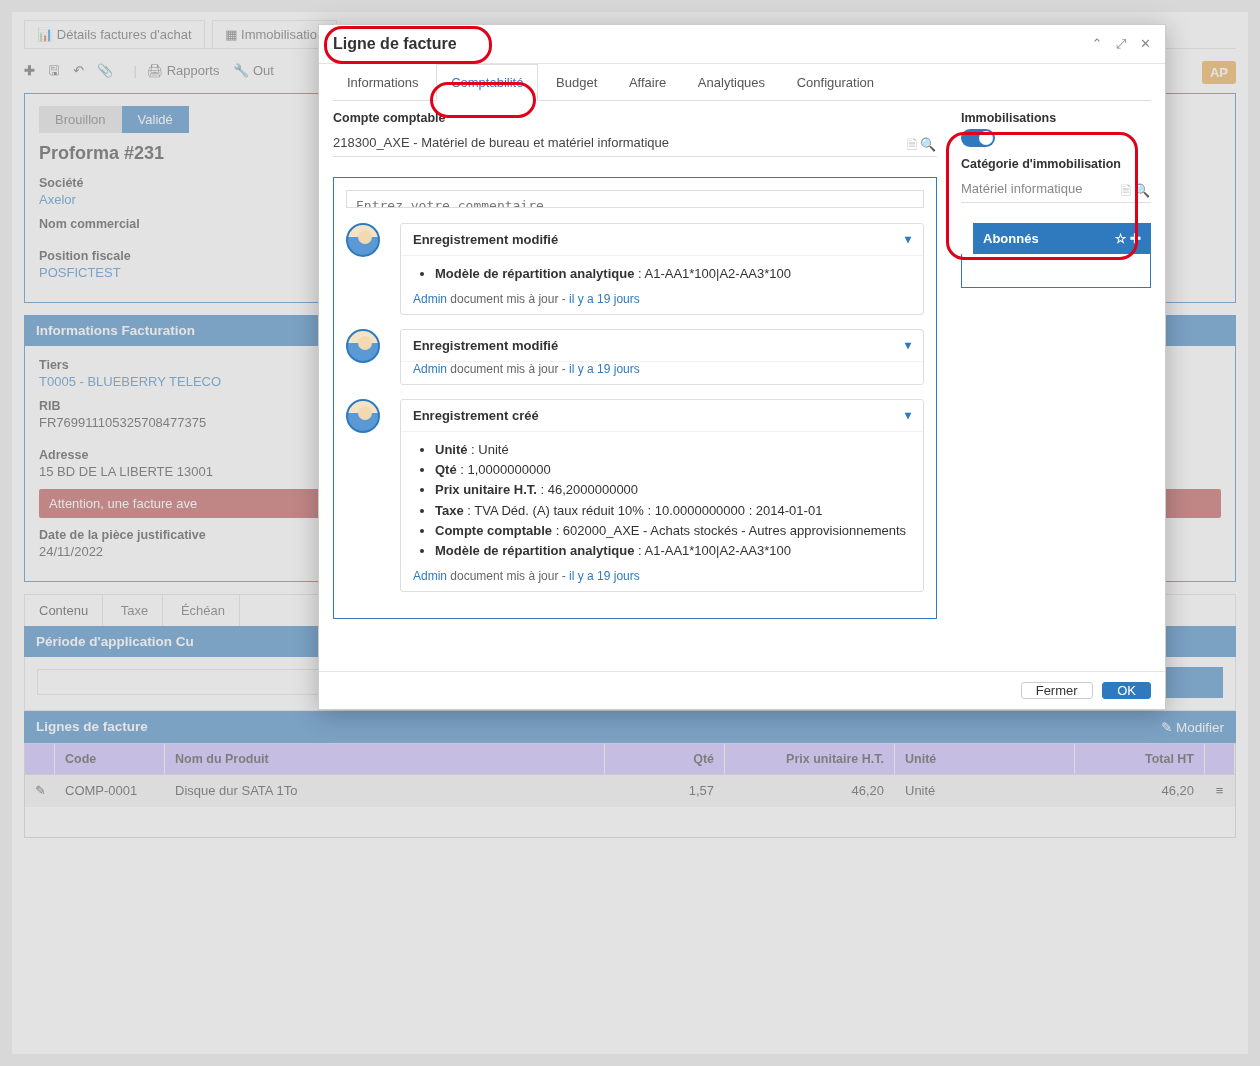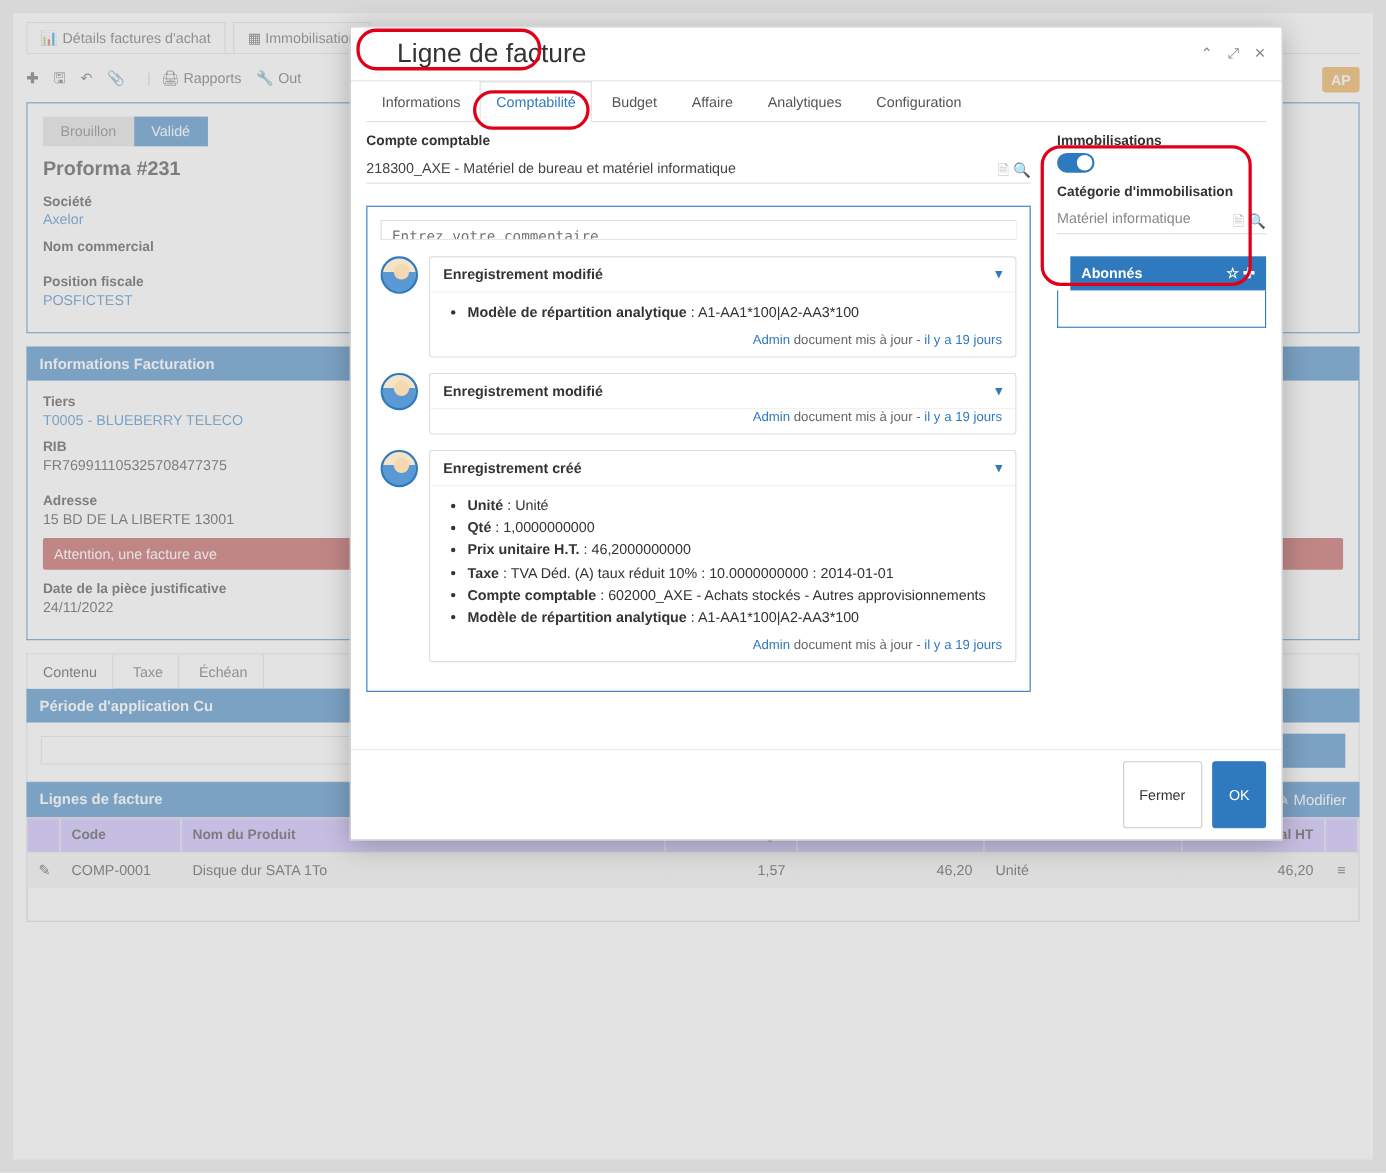--- a/index.html
+++ b/index.html
@@ -56,21 +56,21 @@
 .c5 { width: 180px; flex: none; }
 .c6 { width: 130px; flex: none; text-align: right; }
 .c7 { width: 30px; flex: none; text-align: center; }
 
 
 .overlay { position: absolute; top: 0; left: 0; right: 0; bottom: 0; background: rgba(200,200,200,0.5); }
 
 
 .modal { position: absolute; top: 24px; left: 318px; width: 848px; background: #fff; box-shadow: 0 4px 24px rgba(0,0,0,0.25); border: 1px solid #ccc; }
 .modal-header { padding: 10px 14px; display: flex; justify-content: space-between; align-items: center; border-bottom: 1px solid #e5e5e5; }
-.modal-title { font-size: 24px; font-weight: 400; color: #333; margin-left: 28px; }
+.modal-title { font-size: 16px; font-weight: 700; color: #333; }
 .modal-actions-h { color: #888; }
 .modal-actions-h span { margin-left: 10px; cursor: pointer; }
 
 .modal-body { padding: 0 14px 12px 14px; }
 .modal-tabs { border-bottom: 1px solid #ddd; margin-bottom: 10px; }
 .modal-tab { display: inline-block; padding: 10px 14px; color: #555; cursor: pointer; }
 .modal-tab.active { color: #2f7abf; border: 1px solid #ddd; border-bottom: 1px solid #fff; margin-bottom: -1px; }
 
 .row-flex { display: flex; gap: 24px; }
 .col-main { flex: 1; }
@@ -78,39 +78,39 @@
 
 .form-label { font-size: 12.5px; font-weight: 600; color: #333; margin-bottom: 4px; display: block; }
 .form-input { width: 100%; border: none; border-bottom: 1px solid #ddd; padding: 6px 0; font-size: 13px; color: #444; background: transparent; }
 .input-icons { float: right; color: #bbb; font-size: 13px; margin-top: -22px; }
 .toggle { width: 34px; height: 18px; background: #2f7abf; border-radius: 18px; position: relative; margin: 4px 0 10px 0; }
 .toggle::after { content: ''; position: absolute; right: 2px; top: 2px; width: 14px; height: 14px; background: #fff; border-radius: 50%; }
 
 .comments-wrap { border: 1px solid #2f7abf; padding: 12px; margin-top: 20px; }
 .comment-input { width: 100%; border: 1px solid #ddd; padding: 7px 9px; font-size: 13px; color: #888; resize: none; height: 18px; margin-bottom: 12px; }
 
-.history-item { display: flex; gap: 10px; margin-bottom: 14px; }
+.history-item { display: flex; gap: 20px; margin-bottom: 14px; }
 .avatar { width: 34px; height: 34px; border-radius: 50%; border: 2px solid #2f7abf; background: linear-gradient(#f3e4c8 40%, #5a99d4 40%); flex: none; position: relative; }
 .avatar::after { content: ''; position: absolute; top: 5px; left: 10px; width: 14px; height: 14px; background: #f3d9b0; border-radius: 50%; }
 .history-card { flex: 1; border: 1px solid #ddd; border-radius: 3px; }
 .history-head { padding: 8px 12px; display: flex; justify-content: space-between; font-size: 13px; font-weight: 600; color: #333; border-bottom: 1px solid #f0f0f0; }
 .history-body { padding: 8px 14px; }
 .history-body ul { list-style: disc; padding-left: 20px; }
 .history-body li { font-size: 13px; color: #333; line-height: 1.55; }
 .history-body li b { font-weight: 600; }
-.history-meta { padding: 0 12px 8px 12px; font-size: 12px; color: #666; text-align: right; }
+.history-meta { padding: 0 12px 8px 12px; font-size: 12px; color: #666; }
 .history-meta a { color: #2f7abf; text-decoration: none; }
 .chev { color: #2f7abf; font-size: 12px; }
 
 .subscribers { margin-top: 20px; }
 .subscribers-head { background: #2f7abf; color: #fff; padding: 8px 10px; display: flex; justify-content: space-between; font-weight: 600; font-size: 13px; margin-left: 12px; }
 .subscribers-body { border: 1px solid #2f7abf; border-top: none; height: 34px; }
 
 .modal-footer { border-top: 1px solid #e5e5e5; padding: 10px 14px; text-align: right; margin-top: 40px; }
-.btn { display: inline-block; padding: 22px 14px; border-radius: 3px; font-size: 13px; cursor: pointer; }
+.btn { display: inline-block; padding: 0 14px; border-radius: 3px; font-size: 13px; cursor: pointer; }
 .btn-default { background: #fff; border: 1px solid #ccc; color: #333; margin-right: 6px; }
 .btn-primary { background: #2f7abf; border: 1px solid #2f7abf; color: #fff; }
 
 
 .ring { position: absolute; border: 3px solid #e1001a; border-radius: 18px; pointer-events: none; }
 .ring1 { top: 26px; left: 324px; width: 168px; height: 38px; }
 .ring2 { top: 82px; left: 430px; width: 106px; height: 36px; }
 .ring3 { top: 132px; left: 946px; width: 192px; height: 128px; }
 
 .icon { font-family: Arial, sans-serif; }

